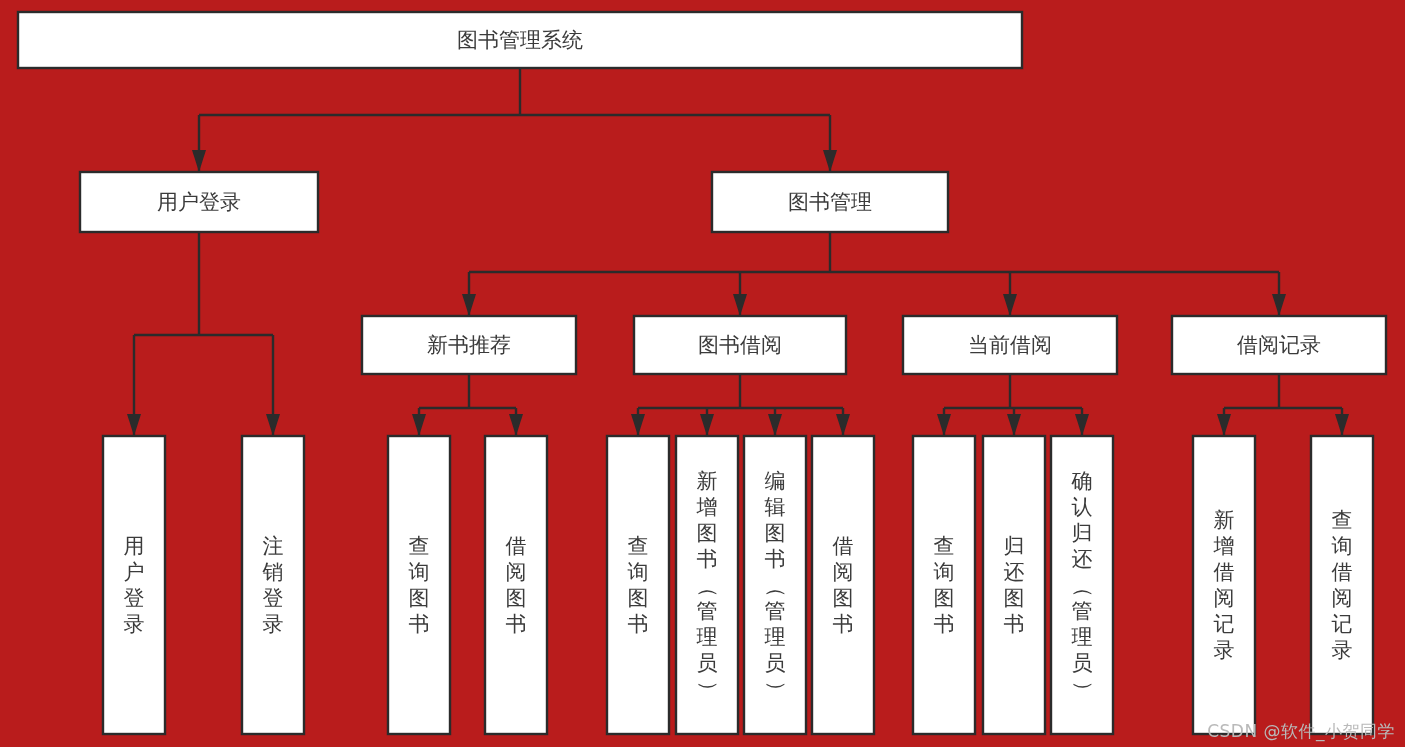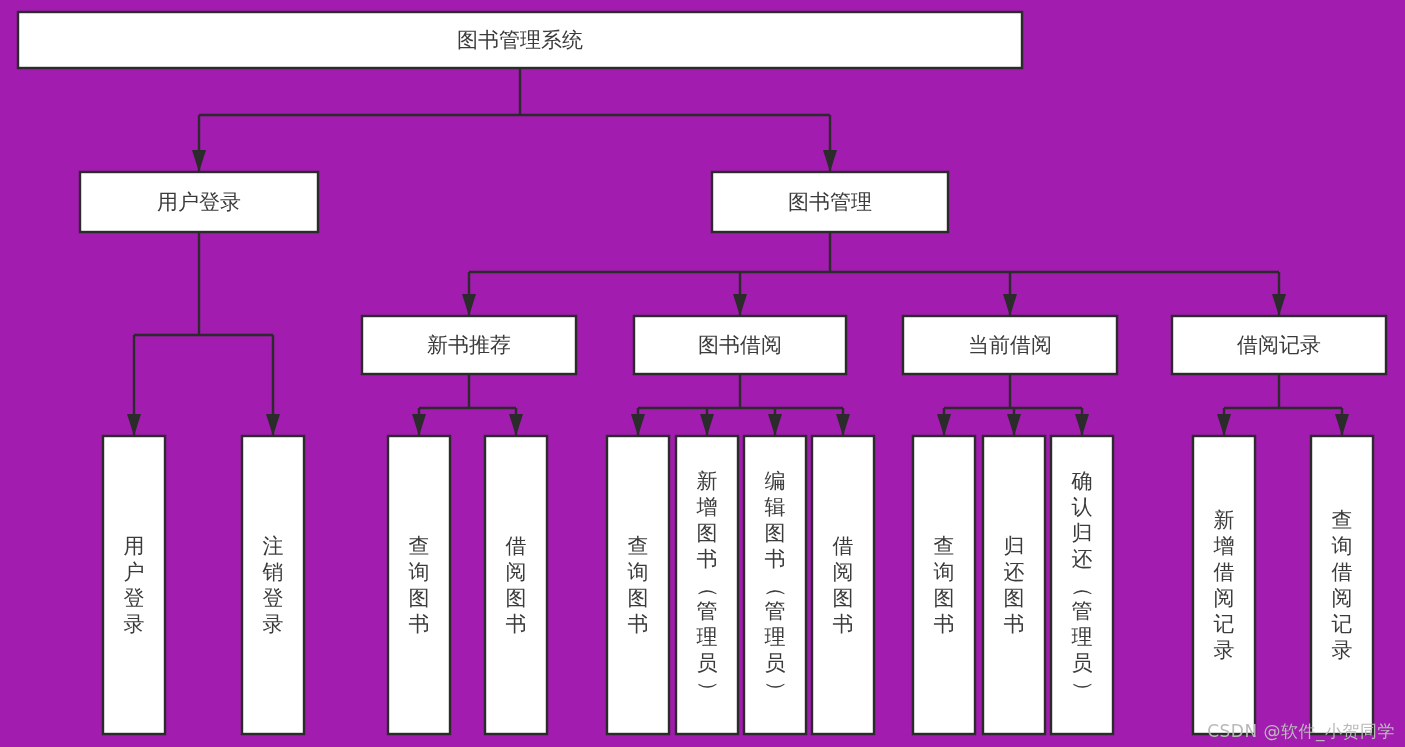--- a/index.html
+++ b/index.html
@@ -11,21 +11,21 @@
   body {
     width: 1405px;
     height: 747px;
     overflow: hidden;
     font-family: "DejaVu Sans", "Liberation Sans", sans-serif;
   }
   #diagram-root {
     position: relative;
     width: 1405px;
     height: 747px;
-    background: #a21caf;
+    background: #b91c1c;
   }
   svg.diagram-canvas {
     position: absolute;
     top: 0;
     left: 0;
     width: 1405px;
     height: 747px;
     display: block;
   }
   .node-box {

